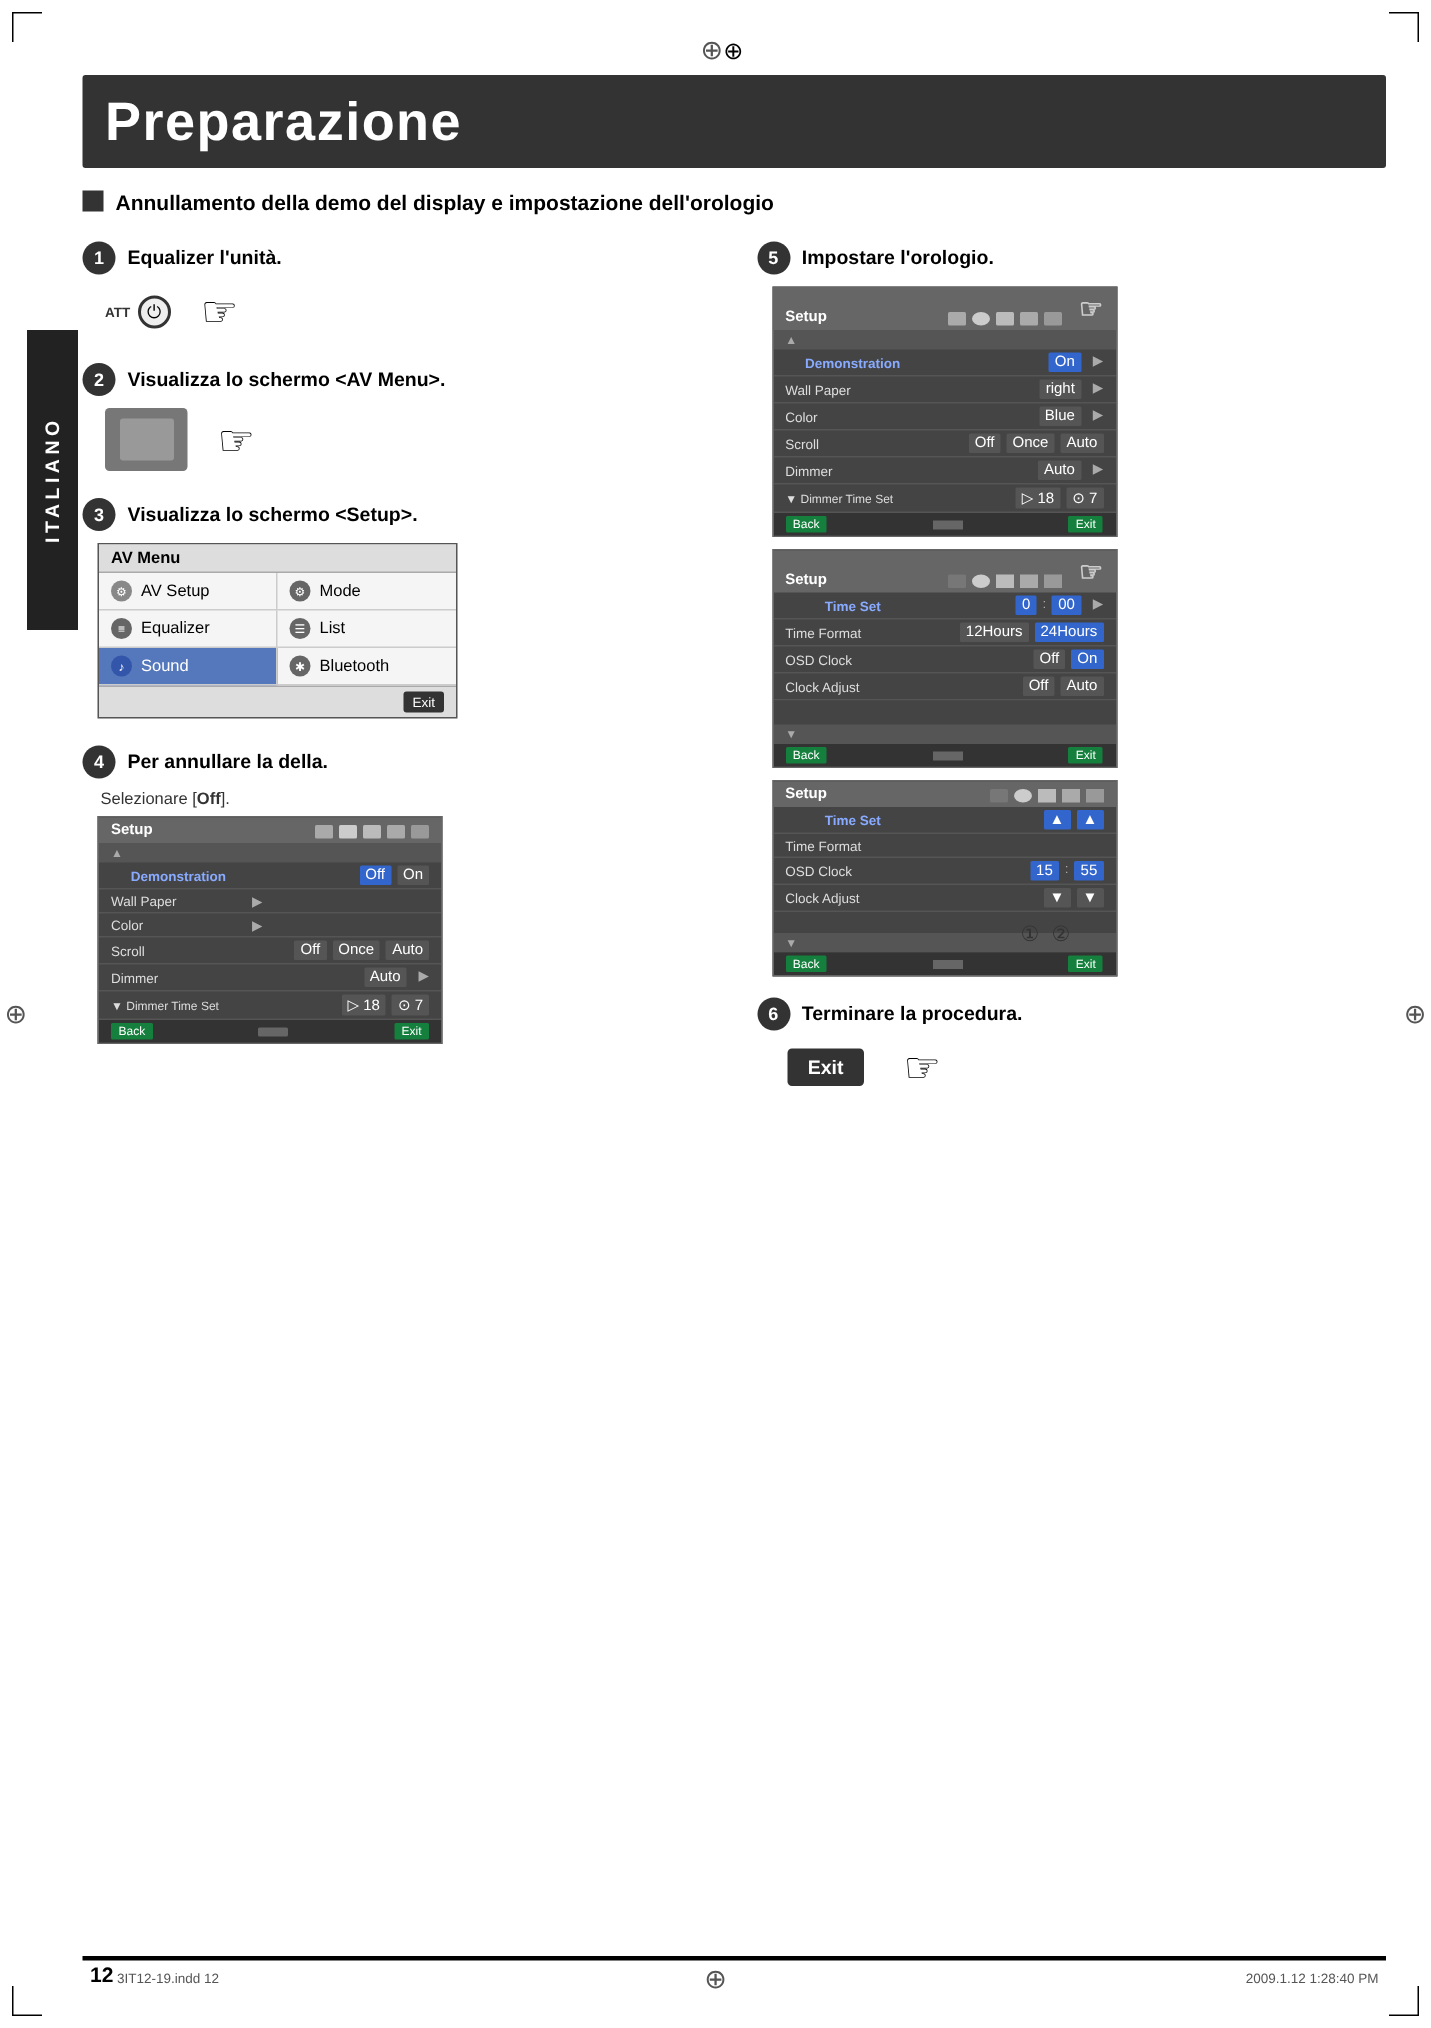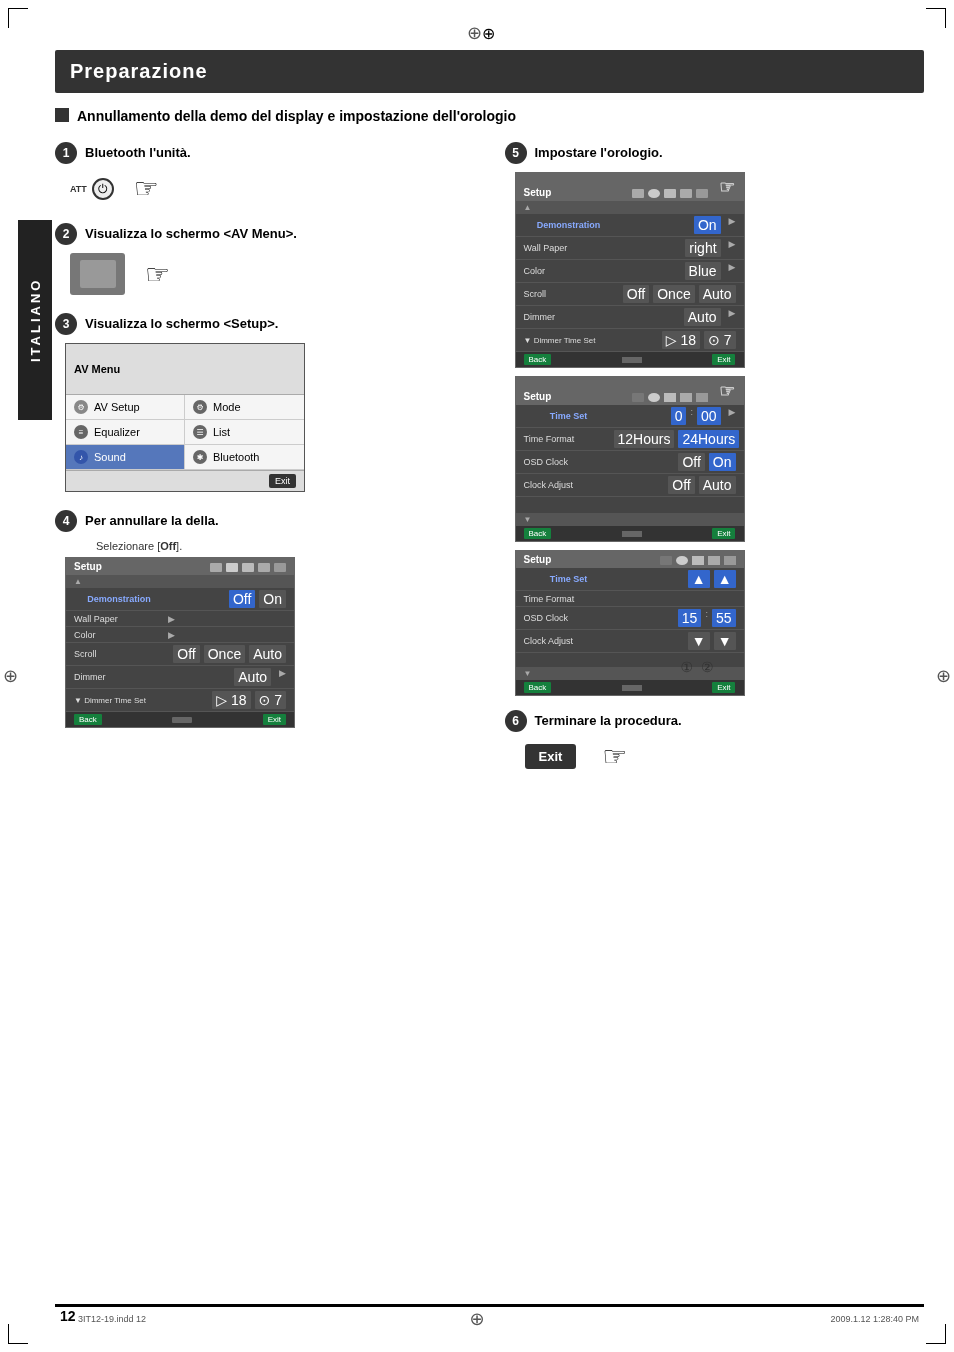--- a/index.html
+++ b/index.html
@@ -65,21 +65,21 @@
 
     
     .title-banner {
       background: #333;
       padding: 10px 20px 10px 15px;
       margin-bottom: 15px;
       border-radius: 2px;
     }
     .title-banner h1 {
       color: #fff;
-      font-size: 20px;
+      font-size: 36px;
       font-weight: 900;
       letter-spacing: 1px;
     }
 
     
     .section-header {
       display: flex;
       align-items: flex-start;
       margin-bottom: 18px;
       gap: 8px;
@@ -169,21 +169,21 @@
     
     .av-menu-panel {
       border: 1.5px solid #555;
       background: #f5f5f5;
       width: 240px;
       font-size: 11px;
       margin-left: 10px;
     }
     .av-menu-title {
       background: #ddd;
-      padding: 19px 8px;
+      padding: 3px 8px;
       font-weight: bold;
       font-size: 11px;
       border-bottom: 1px solid #aaa;
     }
     .av-menu-grid {
       display: grid;
       grid-template-columns: 1fr 1fr;
       gap: 0;
     }
     .av-menu-item {
@@ -266,21 +266,21 @@
       font-size: 9px;
       color: #ddd;
     }
     .setup-row-label.highlighted { color: #88aaff; font-weight: bold; text-align: center; }
     .setup-row-values {
       display: flex;
       gap: 4px;
       margin-left: auto;
     }
     .setup-val {
-      font-size: 14px;
+      font-size: 10px;
       padding: 1px 4px;
       background: #555;
       border-radius: 1px;
     }
     .setup-val.active { background: #3366cc; }
     .setup-footer {
       background: #333;
       padding: 2px 8px;
       display: flex;
       justify-content: space-between;
@@ -290,21 +290,21 @@
       background: #15803d;
       color: #fff;
       font-size: 8px;
       padding: 1px 5px;
       border-radius: 1px;
     }
 
     
     .step-subtext {
       font-size: 11px;
-      margin-left: 41px;
+      margin-left: 12px;
       margin-bottom: 5px;
       color: #333;
     }
     .step-subtext strong { font-weight: bold; }
 
     
     .exit-illustration {
       display: flex;
       align-items: center;
       gap: 6px;
@@ -435,21 +435,21 @@
     <h2>Annullamento della demo del display e impostazione dell'orologio</h2>
   </div>
 
   <div class="columns">
 
     <div class="col-left">
 
       <div class="step">
         <div class="step-header">
           <div class="step-number">1</div>
-          <div class="step-title">Bluetooth l'unità.</div>
+          <div class="step-title">Equalizer l'unità.</div>
         </div>
         <div class="power-illustration">
           <span class="att-label">ATT</span>
           <div class="power-btn">⏻</div>
           <span class="hand-icon">☞</span>
         </div>
       </div>
 
       <div class="step">
         <div class="step-header">

